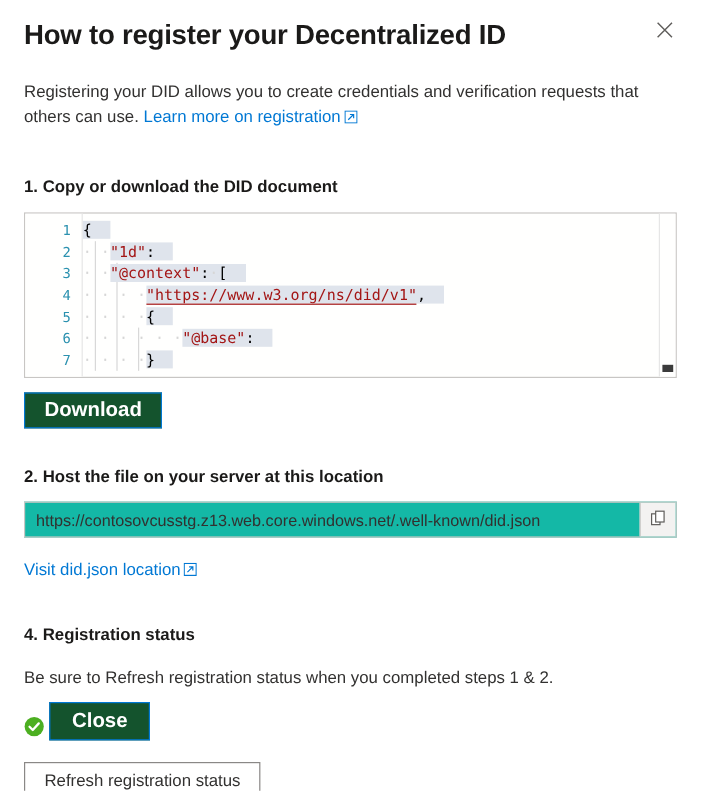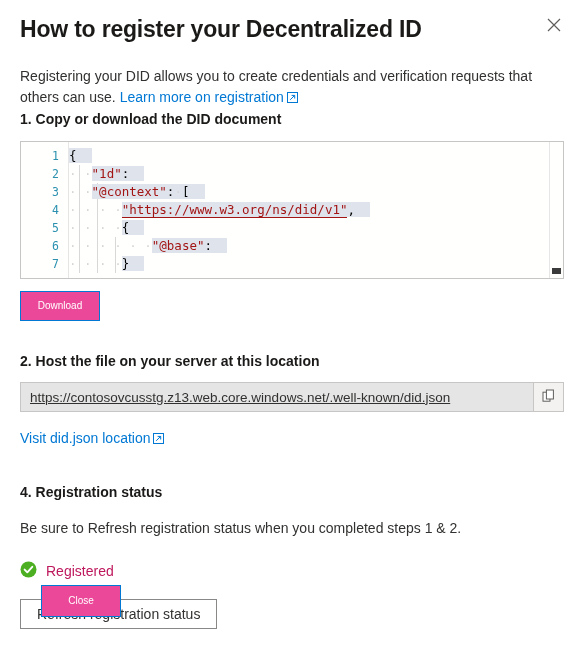--- a/index.html
+++ b/index.html
@@ -68,21 +68,21 @@
   }
 
   
   .section-heading {
     margin: 0 20px;
     font-size: 14px;
     font-weight: 700;
     color: #1b1a19;
     line-height: 20px;
   }
-  .s1 { }
+  .s1 { margin-top: 36px; }
   .s2 { margin-top: 30px; }
   .s3 { margin-top: 33px; }
 
   
   .editor {
     margin: 12px 20px 0 20px;
     height: 138px;
     border: 1px solid #c8c6c4;
     background: #fffffe;
     position: relative;
@@ -154,31 +154,32 @@
     right: 2px;
     bottom: 4px;
     height: 6px;
     background: #3b3b3b;
     cursor: pointer;
   }
 
   
   .btn-primary {
     display: inline-block;
-    background: #ec4899;
+    background: #14532d;
     color: #ffffff;
     border: 1px solid #0078d4;
     font-family: "Liberation Sans", sans-serif;
-    font-size: 10px;
+    font-size: 17px;
     line-height: 18px;
     padding: 5px 16px;
     cursor: pointer;
     border-radius: 0;
     min-width: 80px;
     text-align: center;
+    font-weight: bold;
   }
   .btn-secondary {
     display: inline-block;
     background: #ffffff;
     color: #323130;
     border: 1px solid #8a8886;
     font-family: "Liberation Sans", sans-serif;
     font-size: 14px;
     line-height: 18px;
     padding: 5px 16px;
@@ -186,24 +187,23 @@
     border-radius: 0;
     text-align: center;
   }
   .download-wrap { margin: 12px 20px 0 20px; }
 
   
   .copyfield {
     margin: 11px 20px 0 20px;
     height: 30px;
     border: 1px solid #c8c6c4;
-    background: #e5e5e5;
-    display: flex;
-    align-items: center;
-    text-decoration: underline;
+    background: #14b8a6;
+    display: flex;
+    align-items: center;
   }
   .copyfield input {
     flex: 1 1 auto;
     border: none;
     outline: none;
     background: transparent;
     font-family: "Liberation Sans", sans-serif;
     font-size: 13.5px;
     color: #323130;
     padding: 0 8px 0 9px;

